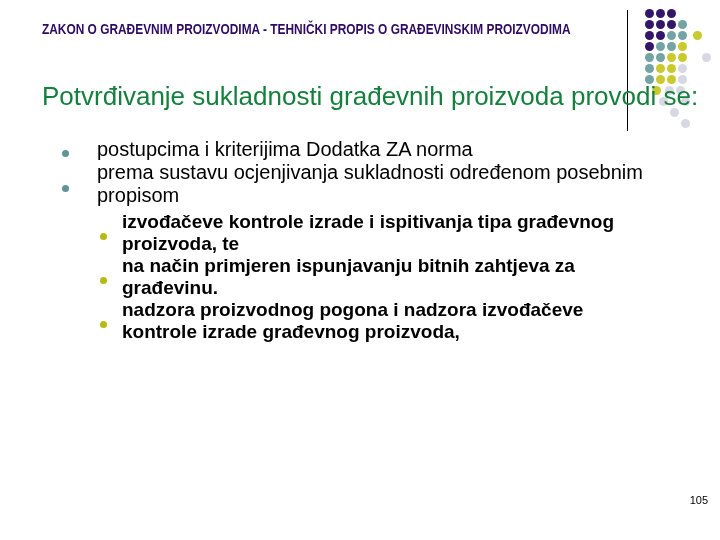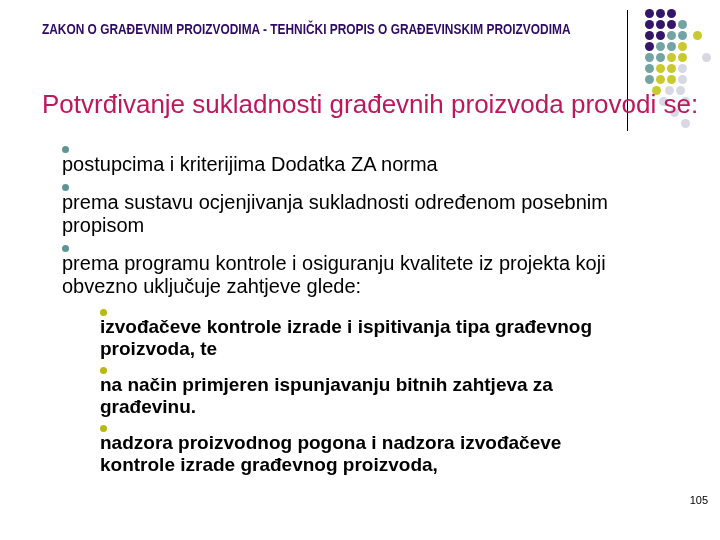--- a/index.html
+++ b/index.html
@@ -19,27 +19,27 @@
   }
   
   .vline{
     position:absolute;left:627px;top:10px;width:1px;height:121px;
     background:#000;z-index:1;
   }
   .dots{position:absolute;left:0;top:0;width:720px;height:540px;z-index:0;}
   .cdot{position:absolute;width:9px;height:9px;border-radius:50%;}
   
   .title{
-    position:absolute;left:42px;top:90px;width:640px;
-    font-size:26px;line-height:29px;color:#be185d;
+    position:absolute;left:42px;top:82px;width:640px;
+    font-size:26px;line-height:29px;color:#15803d;
     padding-left:33px;text-indent:-33px;z-index:2;
   }
   
   .body{position:absolute;left:62px;top:138px;width:620px;z-index:2;}
-  .li{display:flex;align-items:flex-start;flex-direction:column;}
+  .li{display:flex;align-items:center;}
   .l1 .txt{font-size:20px;line-height:23px;color:#000;width:563px;}
   .dot1{
     flex:0 0 auto;width:7px;height:7px;border-radius:50%;
     background:#5F9494;margin:8px 28px 0 0;
   }
   .sub{margin-top:4px;margin-left:38px;}
   .l2 .txt{font-size:19px;line-height:22px;color:#000;width:540px;font-weight:bold;}
   .dot2{
     flex:0 0 auto;width:7px;height:7px;border-radius:50%;
     background:#B7BA11;margin:7px 15px 0 0;
@@ -105,24 +105,20 @@
 
   <div class="body">
     <div class="li l1">
       <span class="dot1" style="background: rgb(95, 148, 148);"></span>
       <div class="txt">postupcima i kriterijima Dodatka ZA norma</div>
     </div>
     <div class="li l1">
       <span class="dot1" style="background: rgb(95, 148, 148);"></span>
       <div class="txt">prema sustavu ocjenjivanja sukladnosti određenom posebnim propisom</div>
     </div>
-    <div class="li l1">
-      <span class="dot1" style="background: rgb(95, 148, 148);"></span>
-      <div class="txt">prema programu kontrole i osiguranju kvalitete iz projekta koji obvezno uključuje zahtjeve glede:</div>
-    </div>
 
     <div class="sub">
       <div class="li l2">
         <span class="dot2" style="background: rgb(183, 186, 17);"></span>
         <div class="txt">izvođačeve kontrole izrade i ispitivanja tipa građevnog proizvoda, te</div>
       </div>
       <div class="li l2">
         <span class="dot2" style="background: rgb(183, 186, 17);"></span>
         <div class="txt">na način primjeren ispunjavanju bitnih zahtjeva za građevinu.</div>
       </div>

